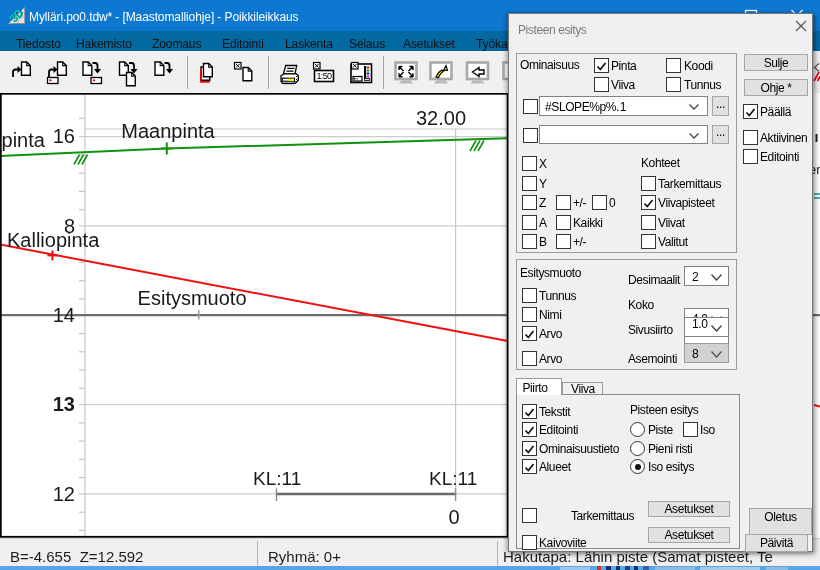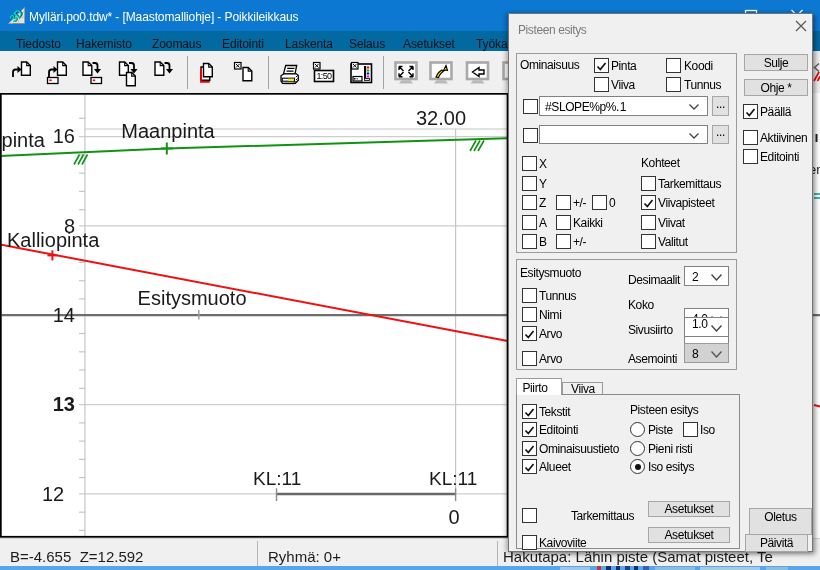--- a/index.html
+++ b/index.html
@@ -247,21 +247,21 @@
     </svg>
 
     <div class="clabel" style="left:-48.5px;top:36.9px;">Maanpinta</div>
     <div class="clabel" style="left:31px;top:33.3px;width:44px;text-align:right;">16</div>
     <div class="clabel" style="left:121.3px;top:28px;font-size:20px;">Maanpinta</div>
     <div class="clabel" style="left:31px;top:122.6px;width:44px;text-align:right;">8</div>
     <div class="clabel" style="left:7px;top:136.7px;font-size:20px;">Kalliopinta</div>
     <div class="clabel" style="left:31px;top:211.9px;width:44px;text-align:right;">14</div>
     <div class="clabel" style="left:137.6px;top:195px;font-size:20px;">Esitysmuoto</div>
     <div class="clabel" style="left:31px;top:301.2px;width:44px;text-align:right;font-weight:bold;">13</div>
-    <div class="clabel" style="left:31px;top:390.5px;width:44px;text-align:center;">12</div>
+    <div class="clabel" style="left:31px;top:390.5px;width:44px;text-align:right;">12</div>
     <div class="clabel" style="left:416px;top:14.6px;font-size:20px;">32.00</div>
     <div class="clabel" style="left:253px;top:375.5px;font-size:19px;">KL:11</div>
     <div class="clabel" style="left:429px;top:375.5px;font-size:19px;">KL:11</div>
     <div class="clabel" style="left:448.5px;top:414px;font-size:20px;">0</div>
     <div class="clabel" style="left:809px;top:70px;font-size:13px;">en</div>
   </div>
 
   <div class="abs" id="statusbar">
     <div class="ssep" style="left:257px;"></div>
     <div class="ssep" style="left:497px;"></div>

